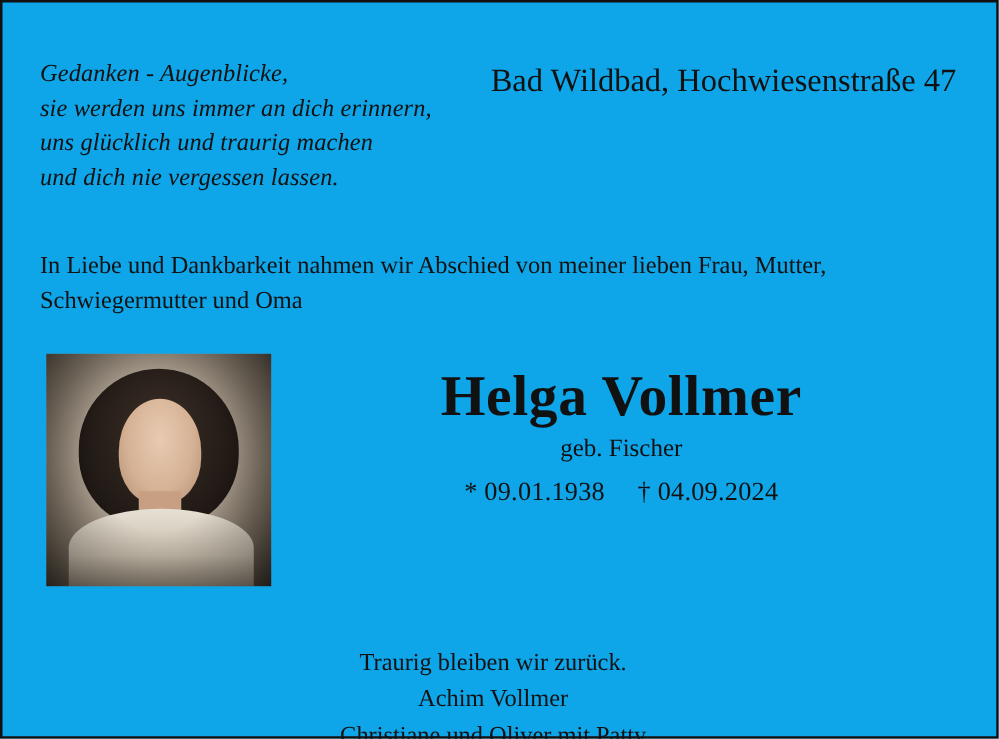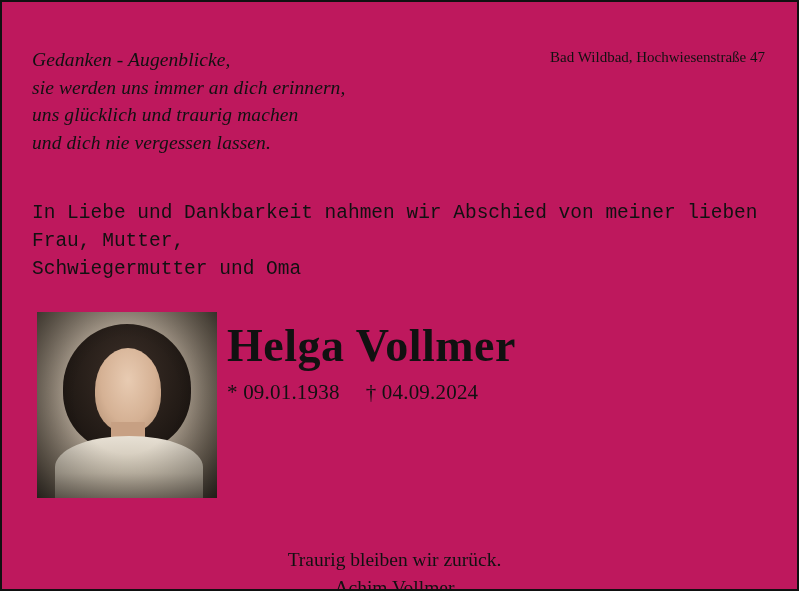--- a/index.html
+++ b/index.html
@@ -12,48 +12,47 @@
     height: 591px;
     font-family: "Liberation Serif", serif;
     color: #111111;
     overflow: hidden;
   }
   .notice {
     position: relative;
     box-sizing: border-box;
     width: 799px;
     height: 591px;
-    background: #be185d;
+    background: #0ea5e9;
     border: 2px solid #111111;
     padding: 44px 30px 0 30px;
   }
   .top-row {
     display: flex;
     justify-content: space-between;
     align-items: flex-start;
   }
   .verse {
     font-style: italic;
     font-size: 19.5px;
     line-height: 1.42;
     white-space: pre-line;
     letter-spacing: 0.1px;
   }
   .place {
-    font-size: 15px;
+    font-size: 26px;
     line-height: 1.42;
     padding-top: 1px;
     padding-right: 2px;
   }
   .intro {
     margin-top: 42px;
     font-size: 19.5px;
     line-height: 1.45;
     white-space: pre-line;
-    font-family: Liberation Mono, monospace;
   }
   .middle {
     margin-top: 28px;
     display: flex;
     align-items: flex-start;
   }
   .portrait {
     width: 180px;
     height: 186px;
     flex: 0 0 180px;
@@ -98,20 +97,21 @@
     border-radius: 52% 52% 0 0;
     background: linear-gradient(180deg, #e7e0d4 0%, #c9bfae 60%, #8e8374 100%);
   }
   .portrait .shade {
     position: absolute;
     inset: 0;
     background: radial-gradient(ellipse at 50% 45%, rgba(0,0,0,0) 40%, rgba(0,0,0,0.45) 100%);
   }
   .name-block {
     flex: 1 1 auto;
+    text-align: center;
     padding-left: 10px;
     padding-top: 10px;
   }
   .name {
     font-size: 46px;
     font-weight: bold;
     letter-spacing: 0.5px;
     line-height: 1.05;
   }
   .maiden {
@@ -155,20 +155,21 @@
   <div class="middle">
     <div class="portrait">
       <div class="hair"></div>
       <div class="face"></div>
       <div class="neck"></div>
       <div class="body"></div>
       <div class="shade"></div>
     </div>
     <div class="name-block">
       <div class="name">Helga Vollmer</div>
+      <div class="maiden">geb. Fischer</div>
       <div class="dates">
         <span>* 09.01.1938</span><span class="sep"></span><span>† 04.09.2024</span>
       </div>
     </div>
   </div>
 
   <div class="survivors">Traurig bleiben wir zurück.
 Achim Vollmer
 Christiane und Oliver mit Patty</div>
 

